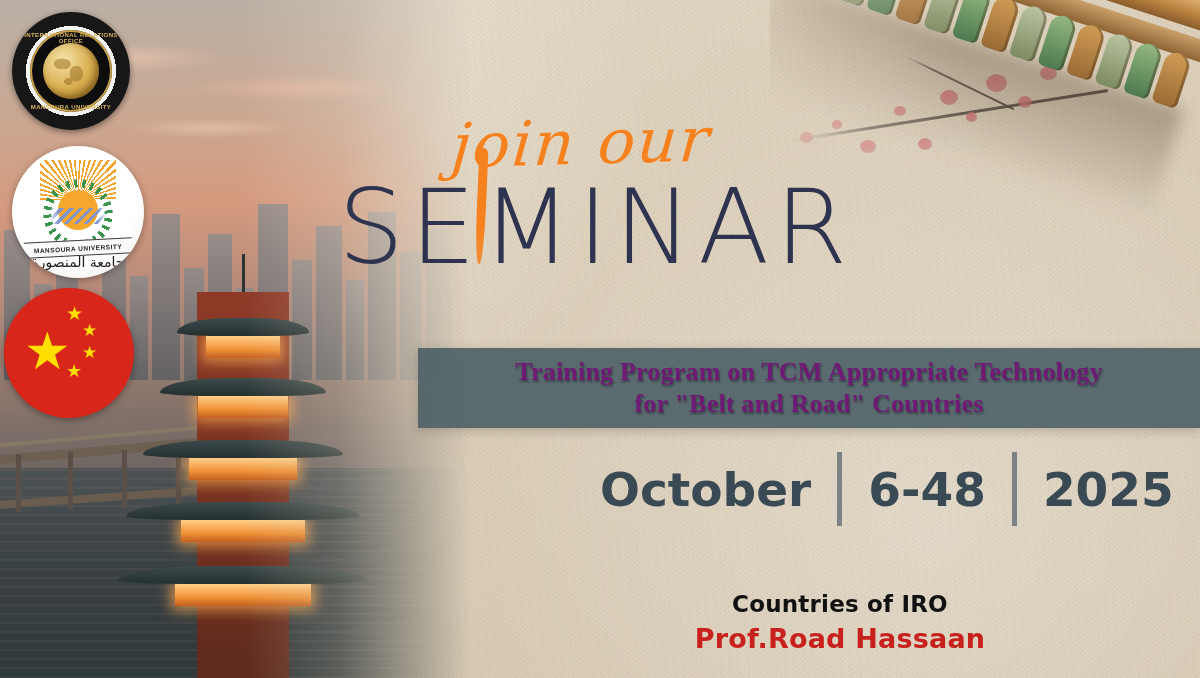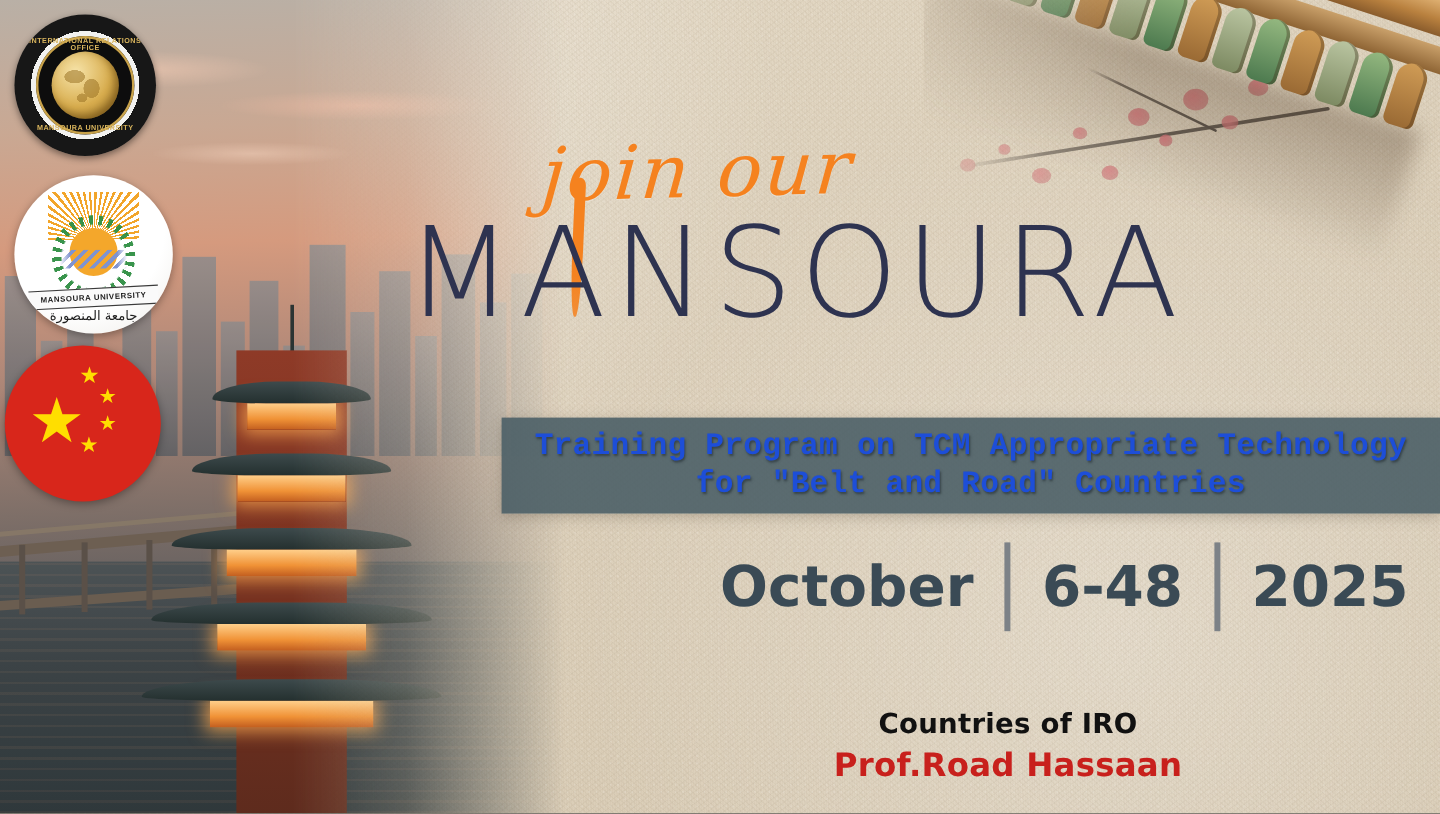--- a/index.html
+++ b/index.html
@@ -162,22 +162,22 @@
   }
 
   
   .banner{
     position:absolute;left:418px;top:348px;width:782px;height:80px;
     background:rgba(72,92,100,.88);
     display:flex;align-items:center;justify-content:center;
     box-shadow:0 3px 10px rgba(60,50,40,.25);
   }
   .banner-text{
-    font-family:Liberation Mono, monospace;
-    font-weight:700;font-size:26px;color:#1d4ed8;text-align:center;
+    font-family:Liberation Serif, serif;
+    font-weight:700;font-size:26px;color:#701a75;text-align:center;
     line-height:1.22;letter-spacing:.2px;
     text-shadow:1px 2px 2px rgba(25,35,40,.55);
   }
 
   
   .date-row{
     position:absolute;left:600px;top:452px;height:74px;
     display:flex;align-items:center;
   }
   .date-part{
@@ -274,21 +274,21 @@
   .logo-mu .scroll{
     position:absolute;left:12px;bottom:22px;width:108px;height:16px;
     background:#fafafa;border-top:1px solid #3a3a3a;border-bottom:1px solid #3a3a3a;
     transform:rotate(-3deg);
     font-size:6.5px;font-weight:700;color:#1d1d1d;letter-spacing:.5px;
     display:flex;align-items:center;justify-content:center;
     font-family:"Liberation Sans", sans-serif;
   }
   .logo-mu .ar{
     position:absolute;left:0;right:0;bottom:8px;text-align:center;
-    font-size:11px;color:#1d1d1d;font-family:"DejaVu Sans", sans-serif;
+    font-size:14px;color:#1d1d1d;font-family:"DejaVu Sans", sans-serif;
   }
 
   .logo-cn{
     left:4px;top:288px;width:130px;height:130px;
     background:#d8261b;
     box-shadow:0 2px 7px rgba(0,0,0,.35);
   }
   .logo-cn .star{
     position:absolute;color:#ffde00;line-height:1;display:block;
   }
@@ -395,21 +395,21 @@
         <b style="left:336px;"></b>
         <b class="t" style="left:366px;"></b>
         <b class="g" style="left:396px;"></b>
         <b style="left:426px;"></b>
       </span>
     </div>
   </div>
 
   <div class="join">join our</div>
   <div class="jtail"></div>
-  <div class="seminar">MANSOURA</div>
+  <div class="seminar">SEMINAR</div>
 
   <div class="banner">
     <div class="banner-text">
       <div>Training Program on TCM Appropriate Technology</div>
       <div>for "Belt and Road" Countries</div>
     </div>
   </div>
 
   <div class="date-row">
     <span class="date-part">October</span>

